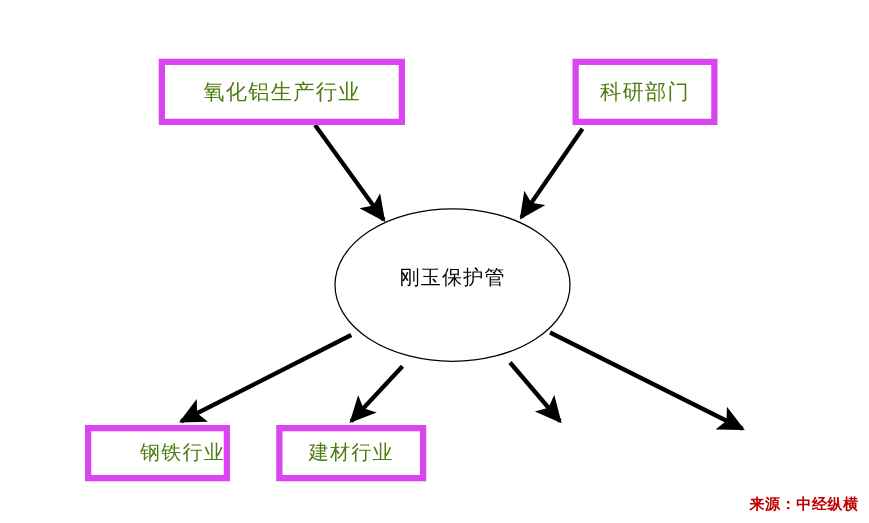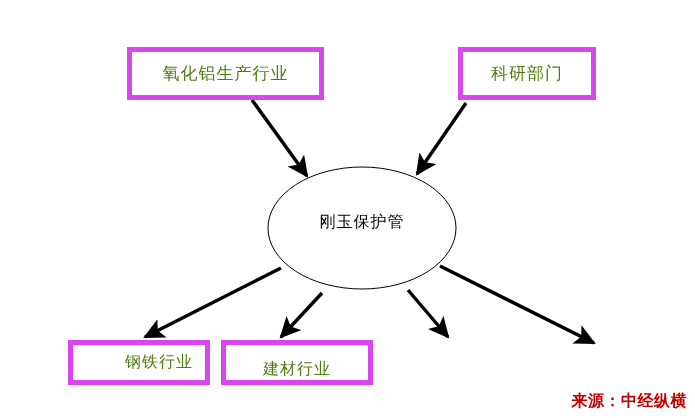--- a/index.html
+++ b/index.html
@@ -56,21 +56,21 @@
     font-family: "Liberation Serif", "DejaVu Serif", serif;
     white-space: nowrap;
     margin-top: 16px;
   }
   #source-watermark {
     position: absolute;
     right: 8px;
     bottom: 6px;
     color: #c00000;
     font-weight: bold;
-    font-size: 16px;
+    font-size: 12px;
     letter-spacing: 0.5px;
     font-family: Liberation Sans, sans-serif;
     white-space: nowrap;
   }
 </style>
 </head>
 <body>
 
 <div id="canvas">
 
@@ -93,30 +93,30 @@
 
     <line x1="408" y1="290" x2="448" y2="337" stroke="#000000" stroke-width="3.4" marker-end="url(#arrowhead)"></line>
 
     <line x1="440" y1="266" x2="594" y2="343" stroke="#000000" stroke-width="3.4" marker-end="url(#arrowhead)"></line>
   </svg>
 
   <div class="node-box top" style="left:127px; top:47px; width:197px; height:53px;">
     <span>氧化铝生产行业</span>
   </div>
 
-  <div class="node-box top" style="left:458px; top:47px; width:138px; height:53px;">
+  <div class="node-box top" style="left:458px; top:47px; width:116px; height:53px;">
     <span>科研部门</span>
   </div>
 
   <div class="ellipse-label">刚玉保护管</div>
 
-  <div class="node-box bottom" style="left:68px; top:340px; width:142px; height:45px;padding-left:40px;">
+  <div class="node-box bottom" style="left:68px; top:340px; width:116px; height:45px;padding-left:40px;">
     <span>钢铁行业</span>
   </div>
 
-  <div class="node-box bottom" style="left:221px; top:340px; width:152px; height:45px;align-items:flex-end;">
+  <div class="node-box bottom" style="left:221px; top:340px; width:120px; height:45px;">
     <span>建材行业</span>
   </div>
 
 
   <div id="source-watermark">来源：中经纵横</div>
 
 </div>
 
 </body></html>

